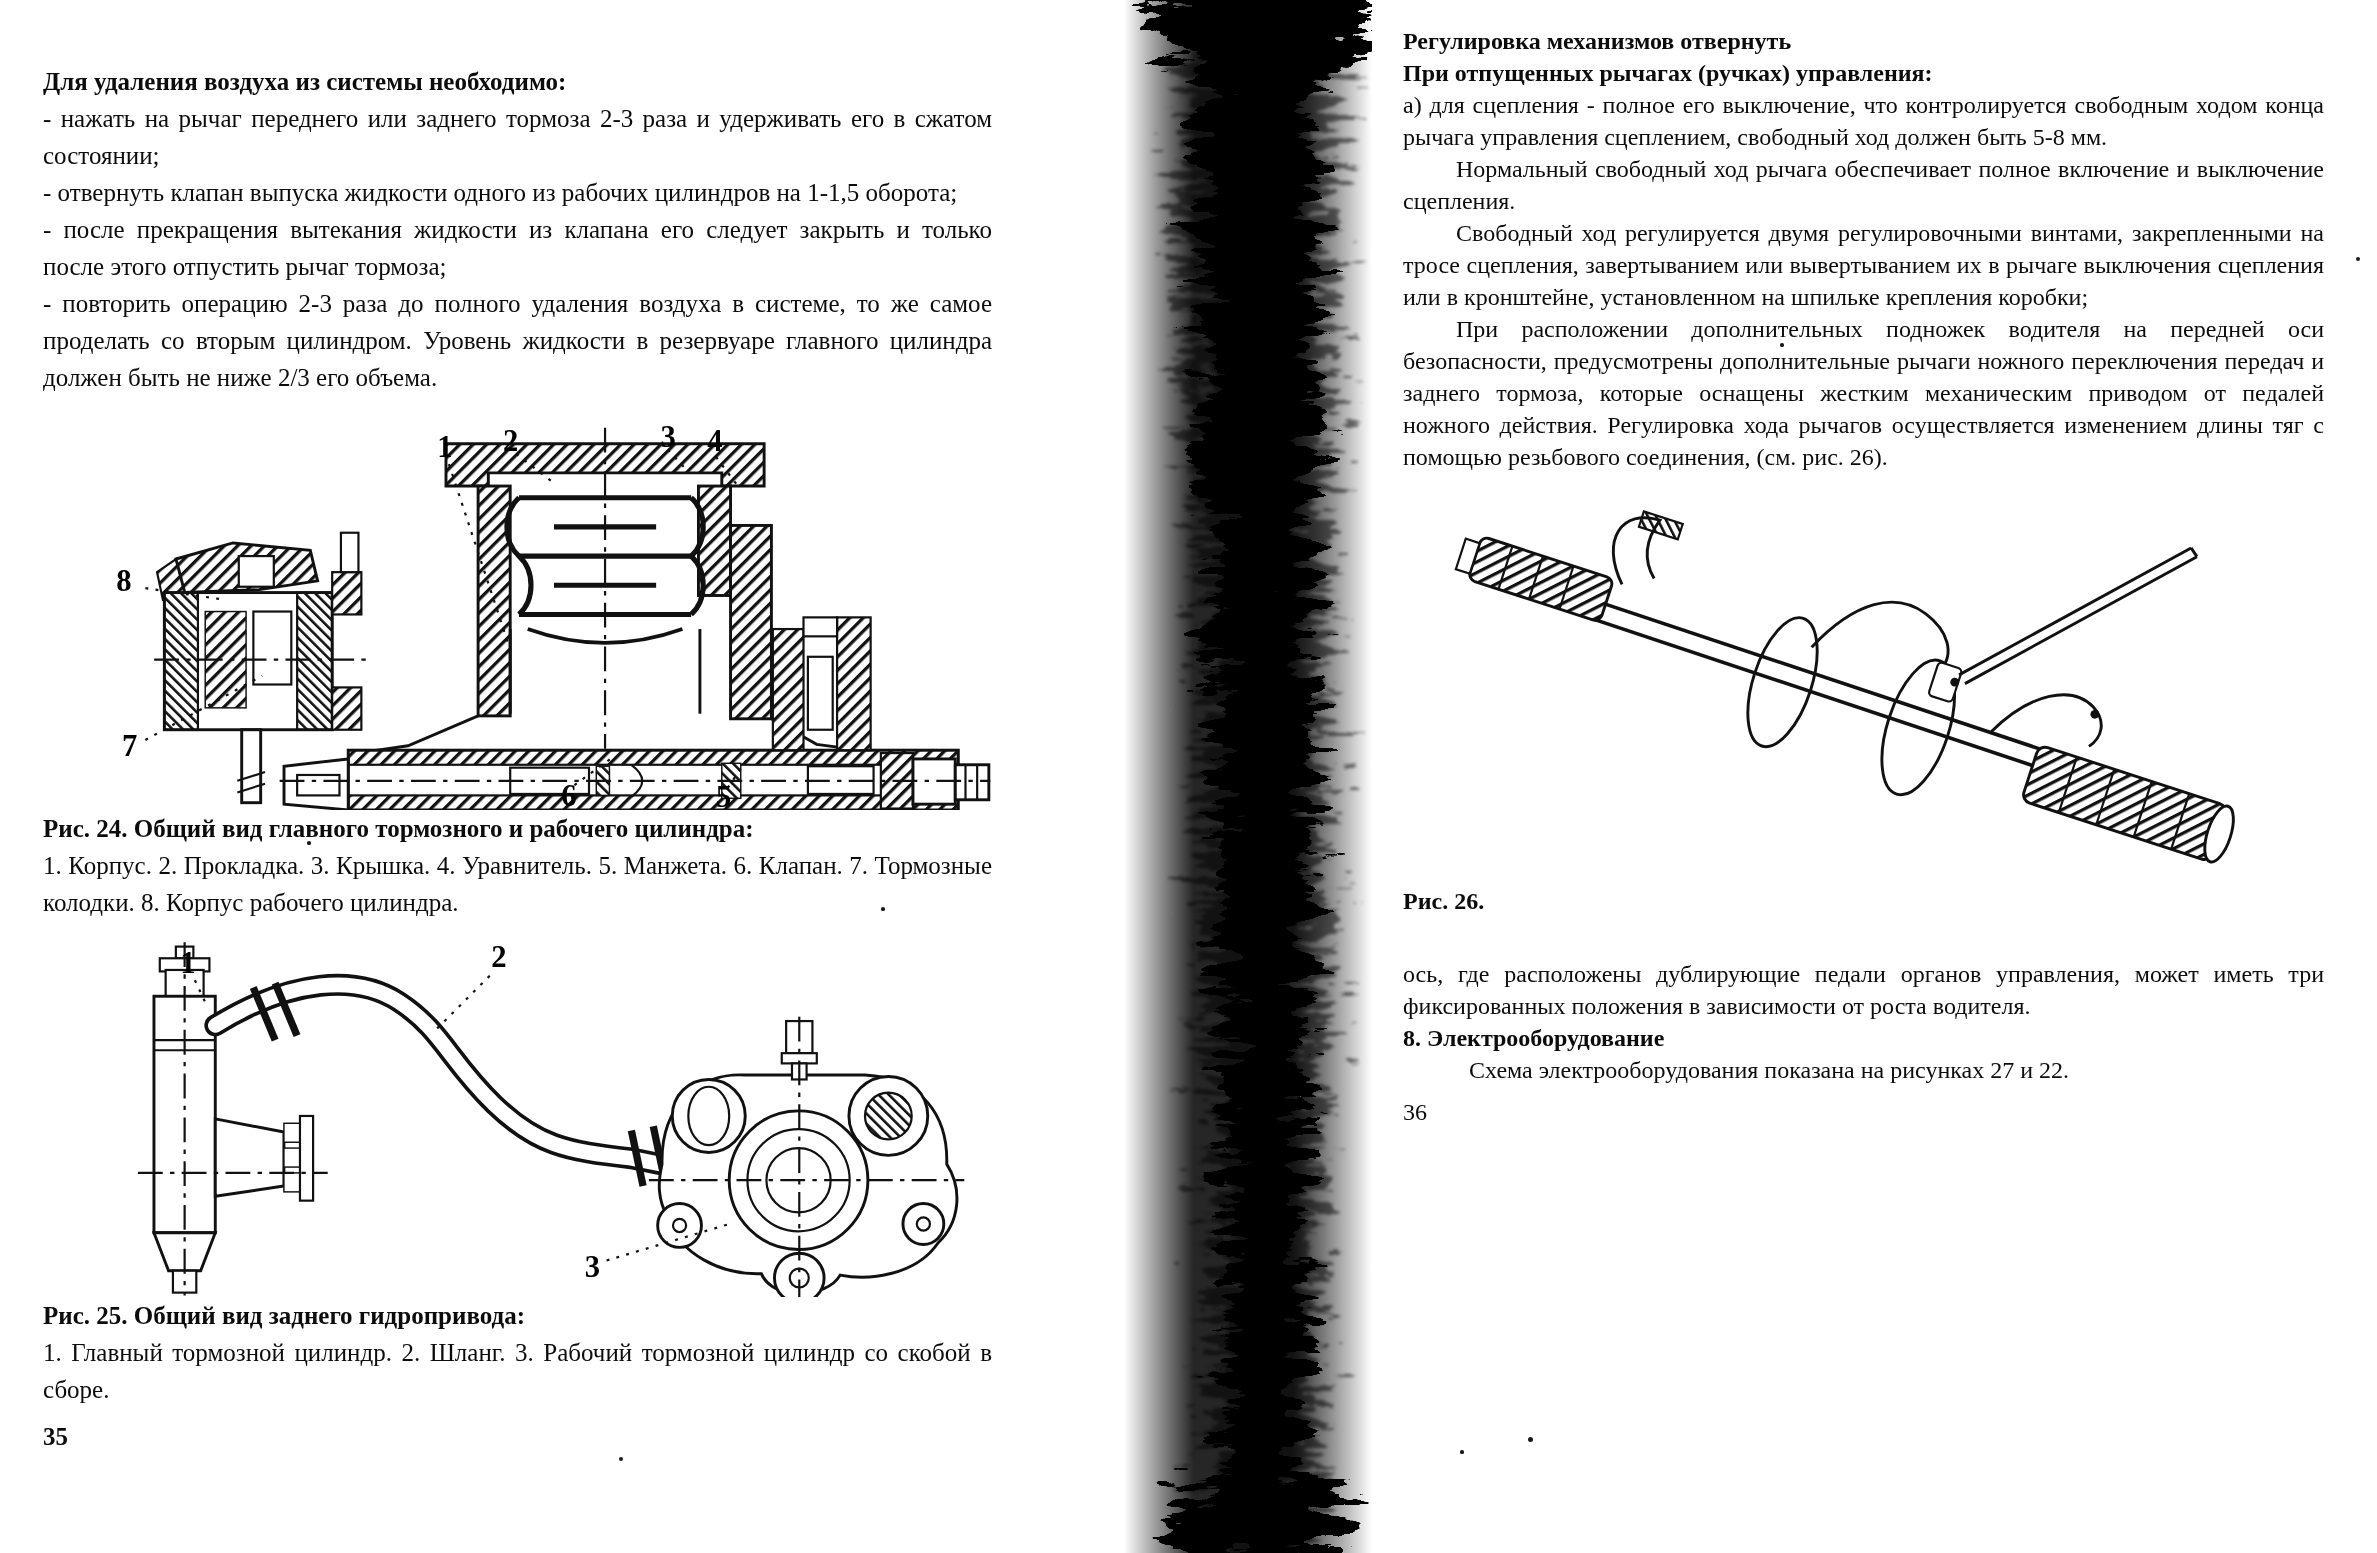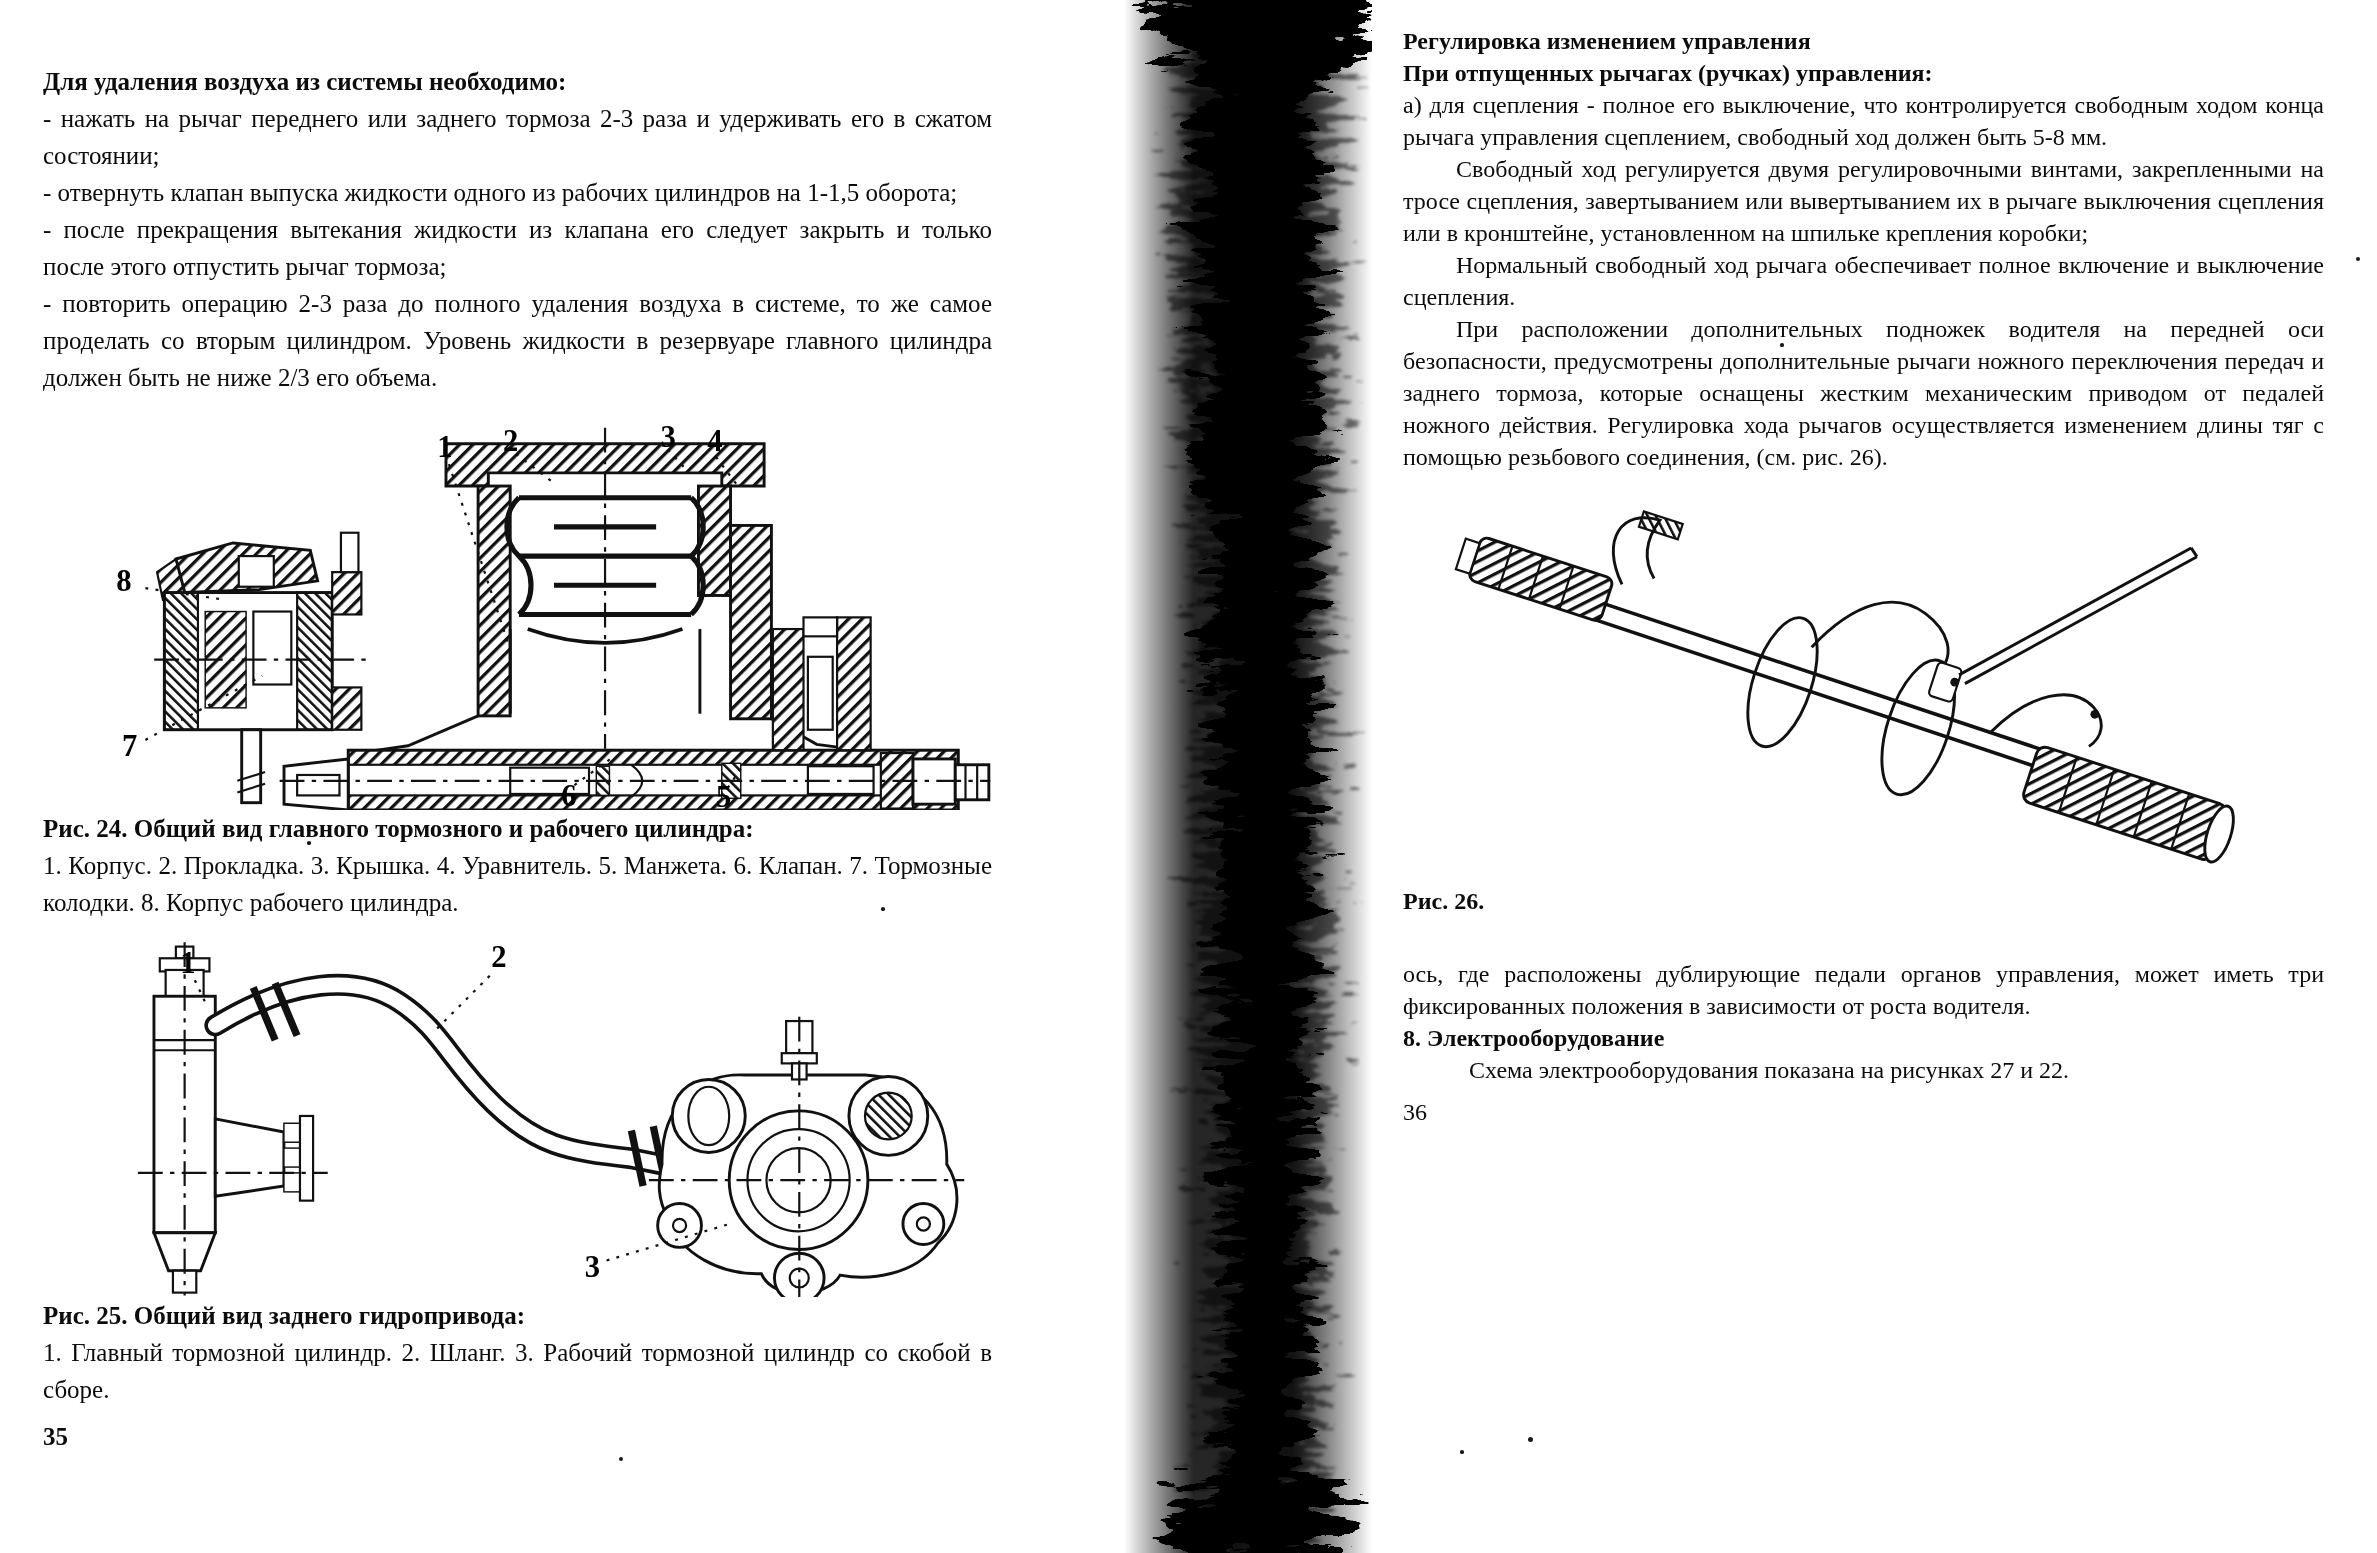--- a/index.html
+++ b/index.html
@@ -199,25 +199,25 @@
   </svg>
 
   <p class="fig-caption">Рис. 25. Общий вид заднего гидропривода:</p>
   <p class="legend">1. Главный тормозной цилиндр. 2. Шланг. 3. Рабочий тормозной цилиндр со скобой в сборе.</p>
 
   <p class="page-num" style="margin-top:10px;font-weight:bold;">35</p>
 </div>
 
 <div class="col col-right rp-text">
 
-  <p class="rp-heading">Регулировка изменением управления</p>
+  <p class="rp-heading">Регулировка механизмов отвернуть</p>
   <p class="bold-line">При отпущенных рычагах (ручках) управления:</p>
   <p>а) для сцепления - полное его выключение, что контролируется свободным ходом конца рычага управления сцеплением, свободный ход должен быть 5-8 мм.</p>
+  <p class="indent">Нормальный свободный ход рычага обеспечивает полное включение и выключение сцепления.</p>
   <p class="indent">Свободный ход регулируется двумя регулировочными винтами, закрепленными на тросе сцепления, завертыванием или вывертыванием их в рычаге выключения сцепления или в кронштейне, установленном на шпильке крепления коробки;</p>
-  <p class="indent">Нормальный свободный ход рычага обеспечивает полное включение и выключение сцепления.</p>
   <p class="indent">При расположении дополнительных подножек водителя на передней оси безопасности, предусмотрены дополнительные рычаги ножного переключения передач и заднего тормоза, которые оснащены жестким механическим приводом от педалей ножного действия. Регулировка хода рычагов осуществляется изменением длины тяг с помощью резьбового соединения, (см. рис. 26).</p>
 
   <svg class="fig" width="921" height="394" viewBox="0 0 1262 540" style="margin-top:17.5px;">
 
     <g>
       <line x1="196" y1="128" x2="1084" y2="424" stroke="#111" stroke-width="5"></line>
       <line x1="196" y1="154" x2="1084" y2="450" stroke="#111" stroke-width="5"></line>
     </g>
 
     <g transform="translate(108,62) rotate(18)">

